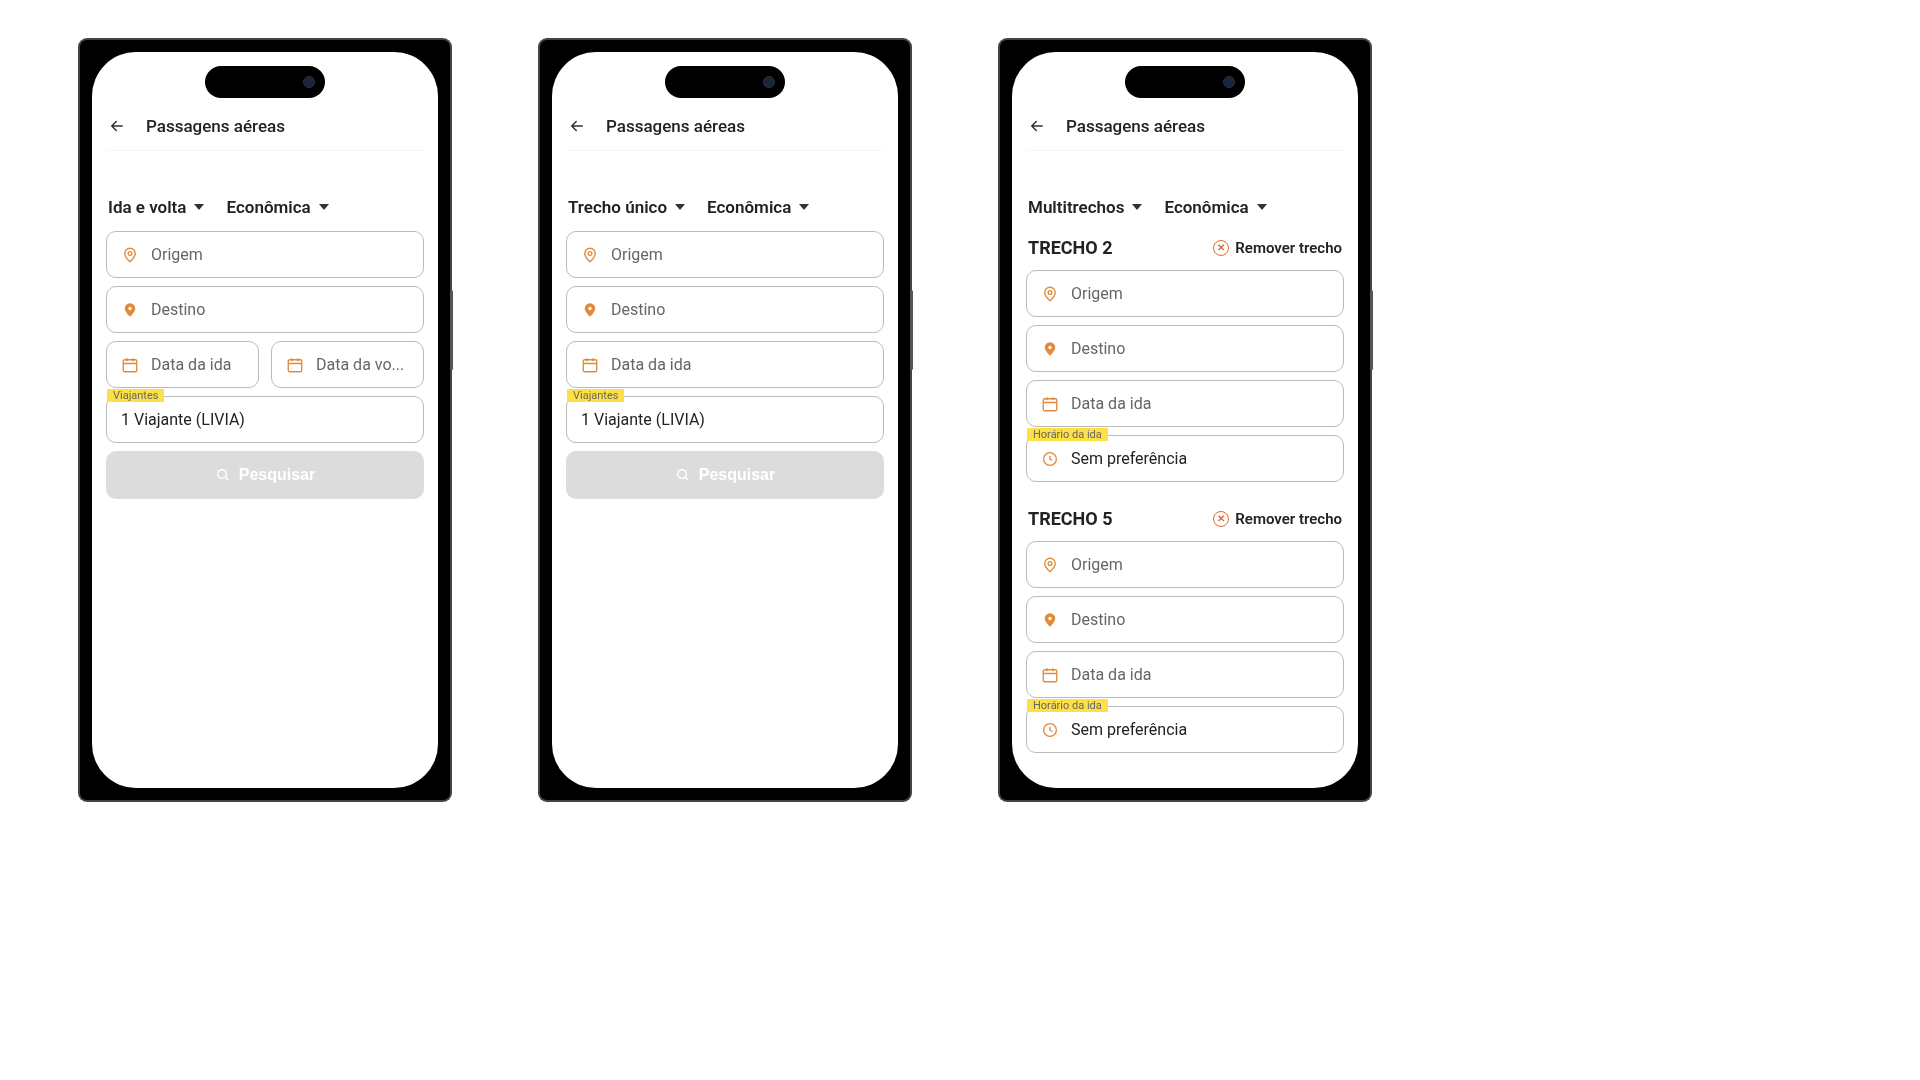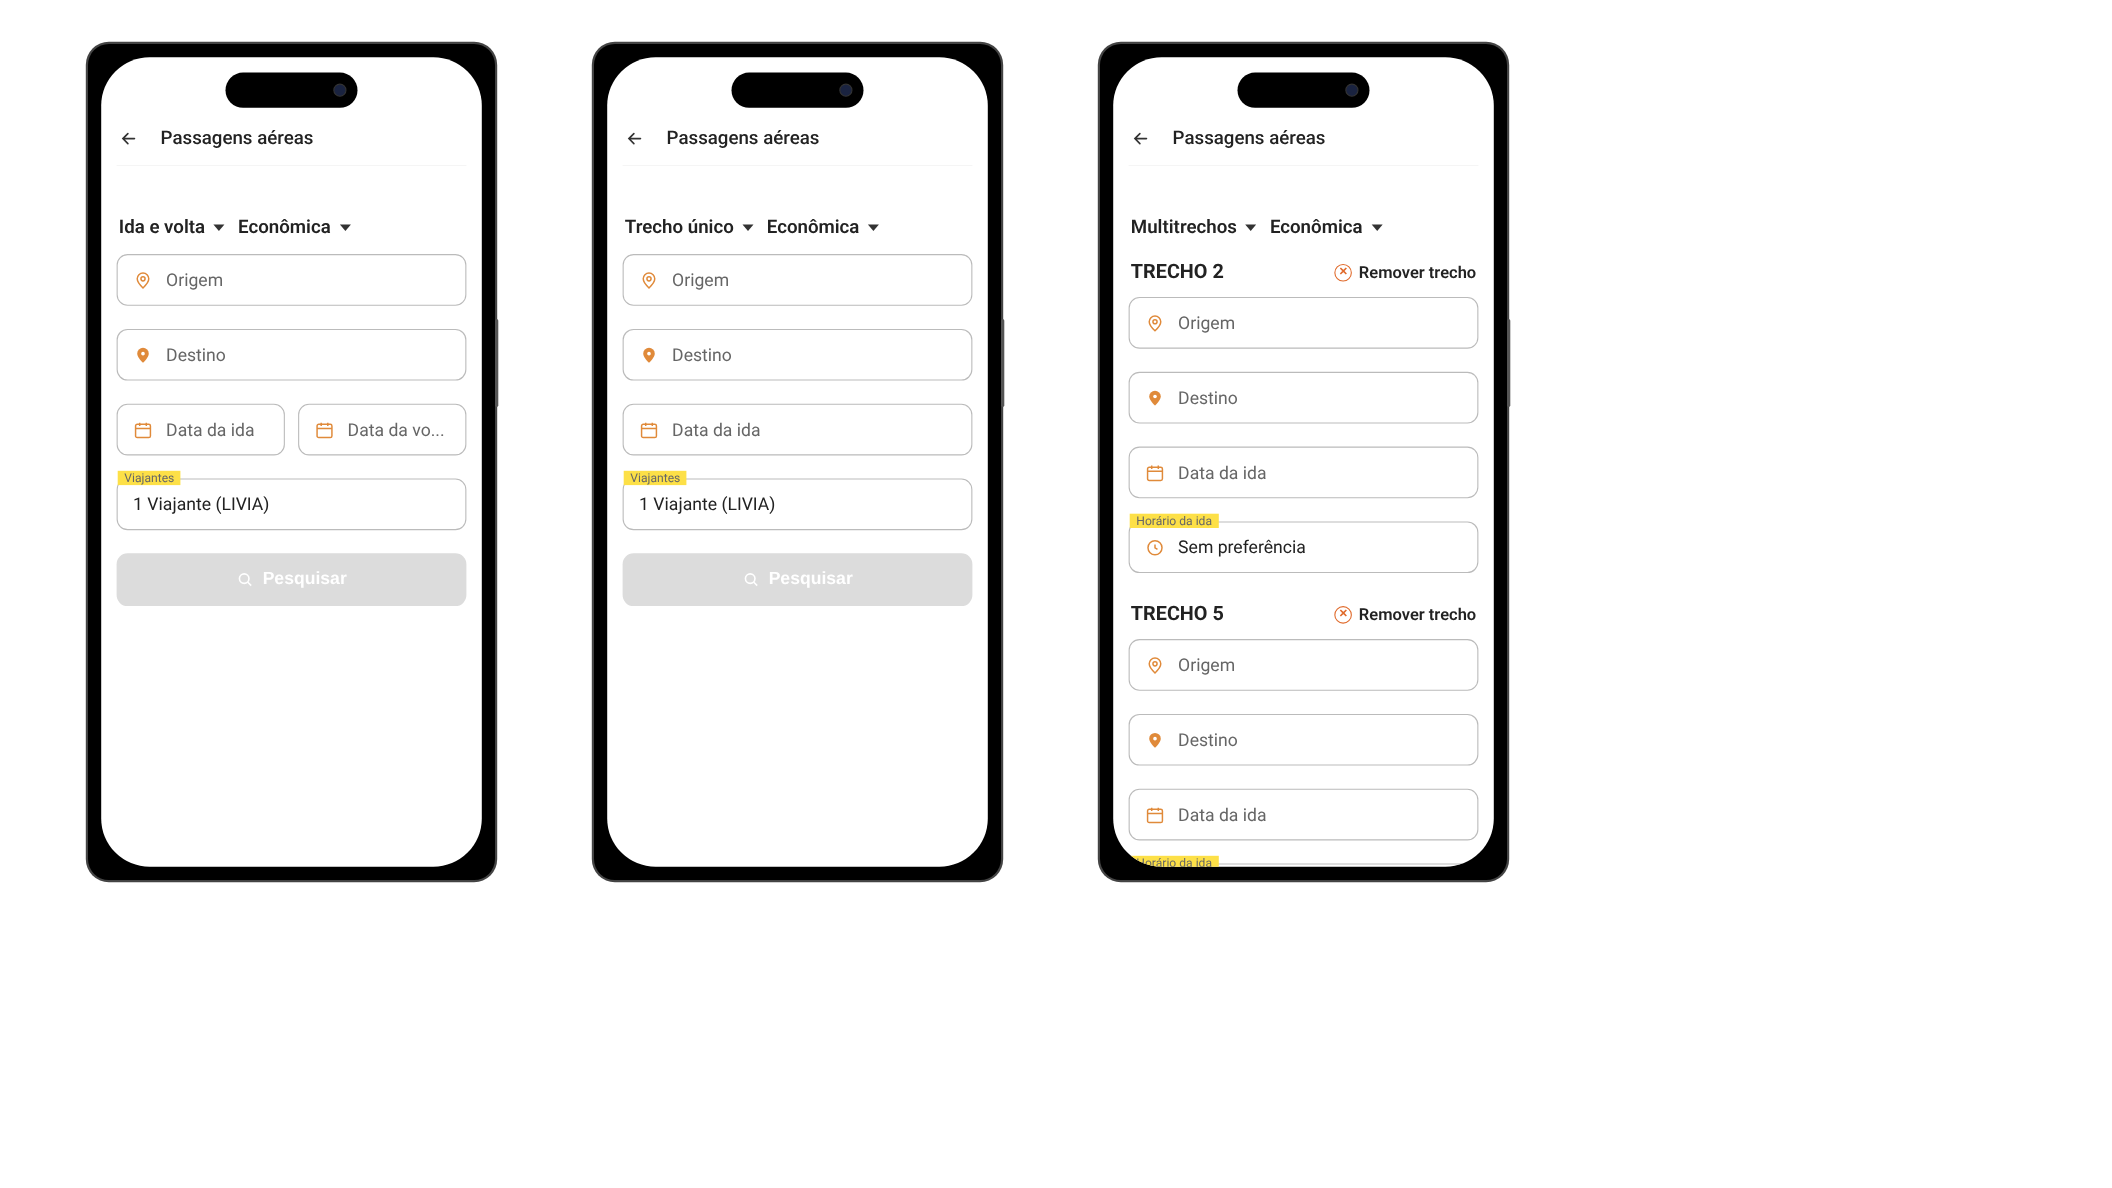--- a/index.html
+++ b/index.html
@@ -14,21 +14,21 @@
     display: flex;
     justify-content: flex-start;
     align-items: flex-start;
     gap: 90px;
     padding: 40px 80px;
   }
   .phone {
     width: 370px;
     height: 760px;
     background: #000;
-    border-radius: 19px;
+    border-radius: 7px;
     padding: 12px;
     position: relative;
     box-shadow: 0 0 0 2px #444;
   }
   .screen {
     width: 100%;
     height: 100%;
     background: #fff;
     border-radius: 44px;
     overflow: hidden;
@@ -76,21 +76,21 @@
     justify-content: center;
     cursor: pointer;
   }
   .header-title {
     font-size: 17px;
     font-weight: 500;
     color: #222;
   }
   .selectors {
     display: flex;
-    gap: 12px;
+    gap: 22px;
     padding: 6px 2px 14px 2px;
     margin-top: 40px;
   }
   .dropdown {
     display: flex;
     align-items: center;
     gap: 8px;
     font-size: 17px;
     font-weight: 600;
     color: #222;
@@ -104,21 +104,21 @@
     border-top: 6px solid #333;
   }
   .field {
     position: relative;
     border: 1px solid #bbb;
     border-radius: 10px;
     padding: 13px 14px;
     display: flex;
     align-items: center;
     gap: 12px;
-    margin-bottom: 21px;
+    margin-bottom: 8px;
     cursor: pointer;
   }
   .field-label-float {
     position: absolute;
     top: -8px;
     left: 0;
     background: #fde047;
     padding: 0 6px;
     font-size: 11px;
     color: #666;

